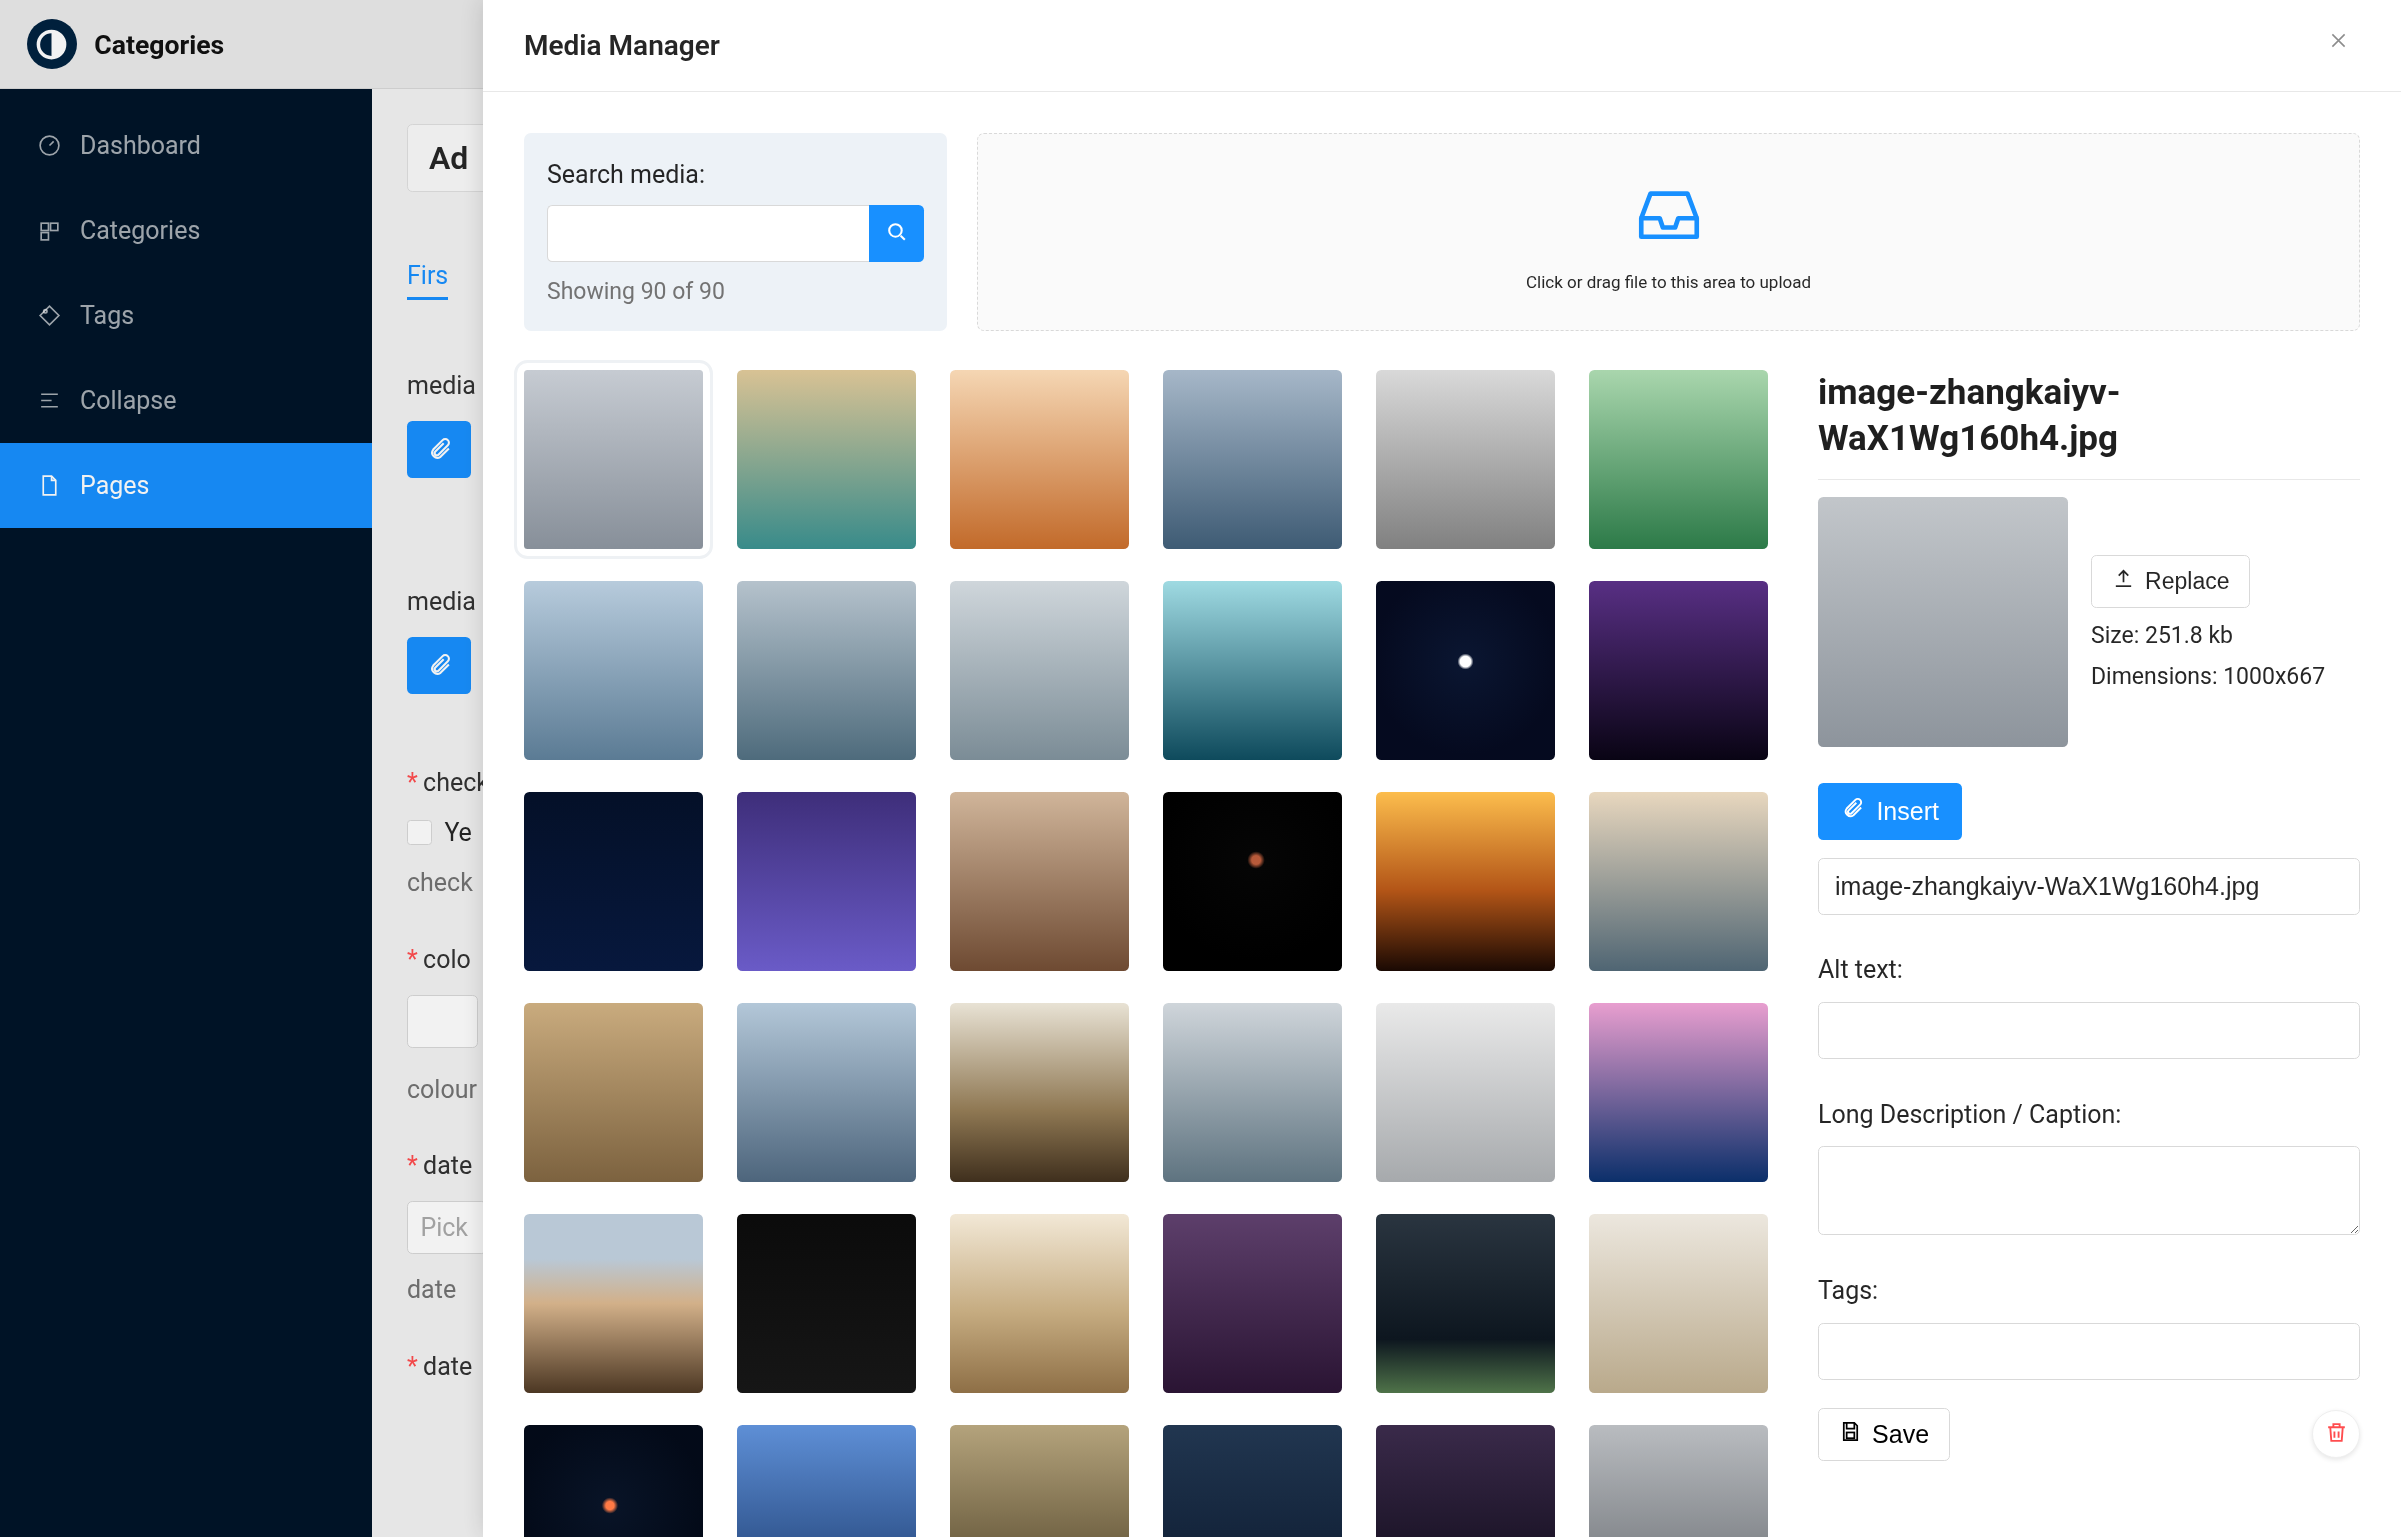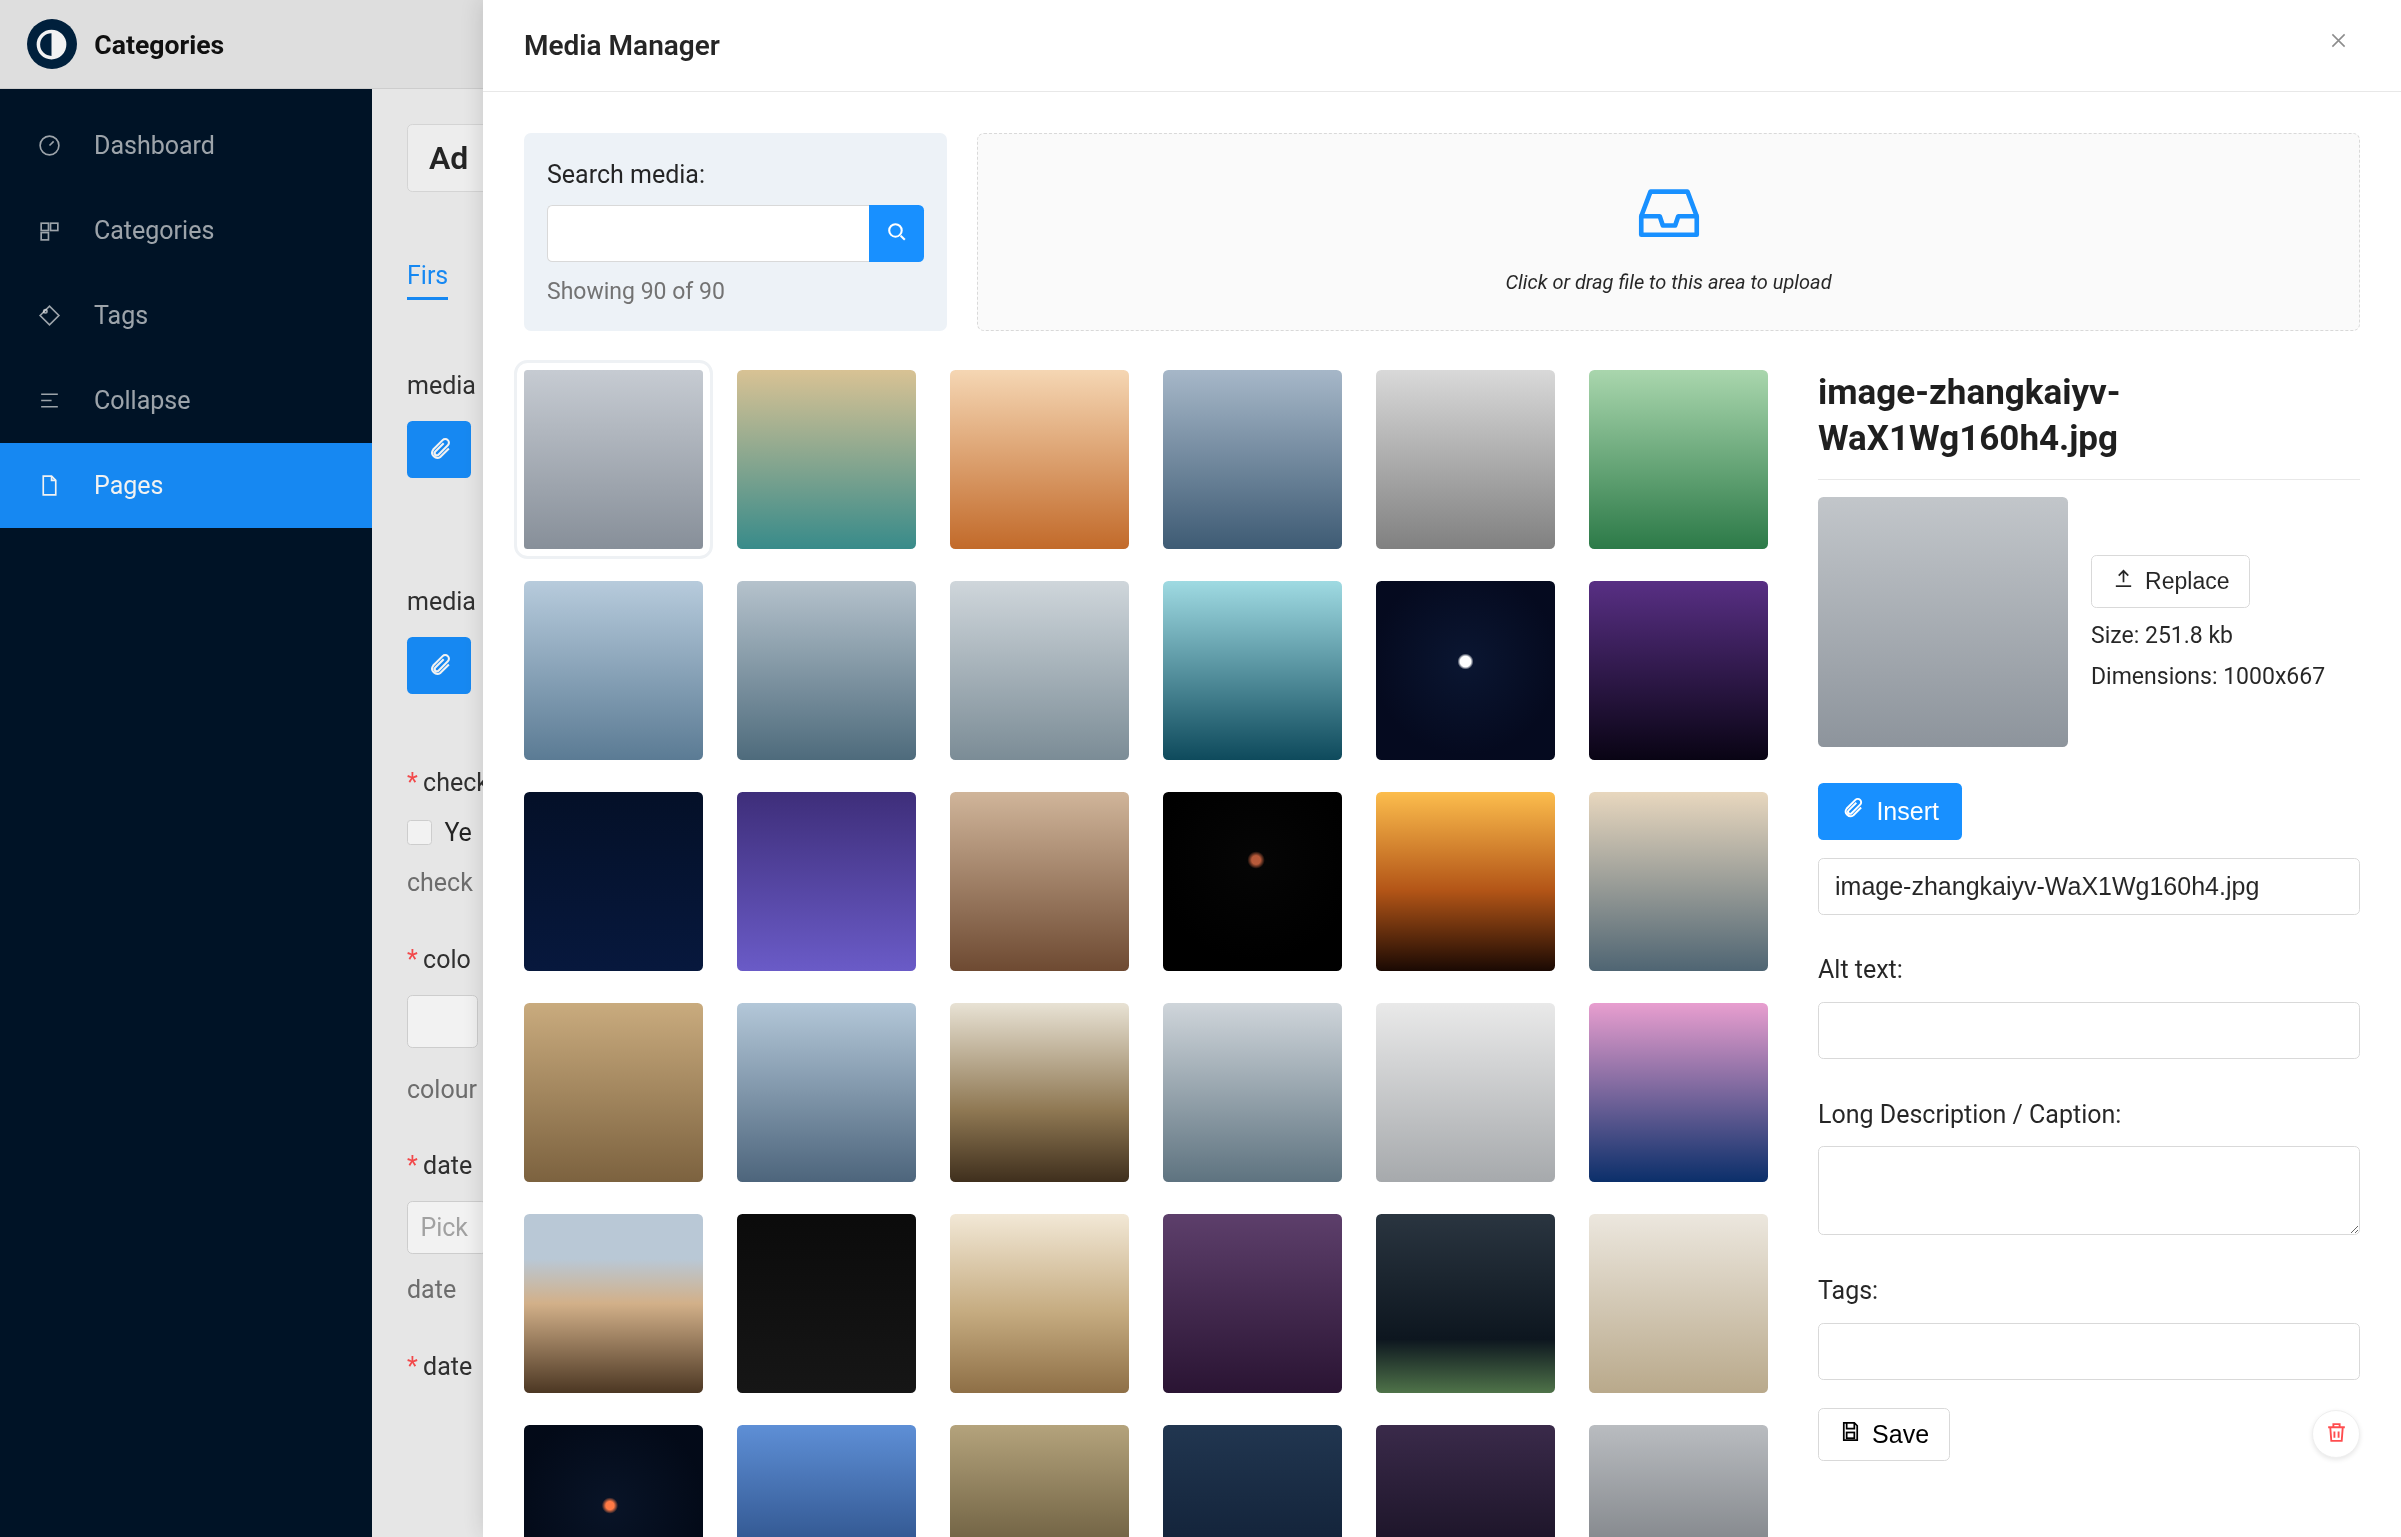--- a/index.html
+++ b/index.html
@@ -35,21 +35,21 @@
   .logo-circle svg { width: 35px; height: 35px; }
   .brand { font-weight: 700; font-size: 26.6px; color: #111; }
 
   
   .sidebar {
     position: fixed; top: 89px; left: 0; width: 372px; bottom: 0;
     background: var(--sidebar-bg); color: rgba(255,255,255,.65);
     padding-top: 14px; z-index: 2;
   }
   .side-item {
-    display: flex; align-items: center; gap: 31px; height: 85px;
+    display: flex; align-items: center; gap: 17px; height: 85px;
     padding: 0 35px; font-size: 25px; cursor: pointer;
   }
   .side-item.active { background: var(--sidebar-active); color: #fff; }
   .side-icon { width: 28px; height: 28px; display: inline-flex; align-items: center; justify-content: center; }
   .side-icon svg { width: 25px; height: 25px; stroke: currentColor; fill: none; stroke-width: 1.6; }
 
   
   .under-page {
     position: fixed; left: 372px; top: 89px; right: 0; bottom: 0;
     background: #f3f3f3; padding: 35px; z-index: 0;
@@ -108,21 +108,21 @@
   .search-btn svg { width: 25px; height: 25px; }
   .search-status { color: var(--text-muted); font-size: 23px; }
 
   .upload-panel {
     flex: 1; border: 1.8px dashed #d9d9d9; border-radius: 7px; background: #fafafa;
     display: flex; flex-direction: column; align-items: center; justify-content: center; gap: 23px;
     cursor: pointer;
   }
   .upload-icon { color: var(--blue); }
   .upload-icon svg { width: 74px; height: 74px; }
-  .upload-text { font-size: 20px; color: rgba(0,0,0,.85); font-style: italic; }
+  .upload-text { font-size: 17px; color: rgba(0,0,0,.85); }
 
   .mm-main { display: flex; gap: 35px; margin-top: 39px; }
   .grid-scroll { flex: 1; }
   .thumb-grid {
     display: grid; grid-template-columns: repeat(6, 179px); grid-auto-rows: 179px;
     gap: 32px 34px;
   }
   .thumb {
     border-radius: 5.3px; cursor: pointer; overflow: hidden;
   }

